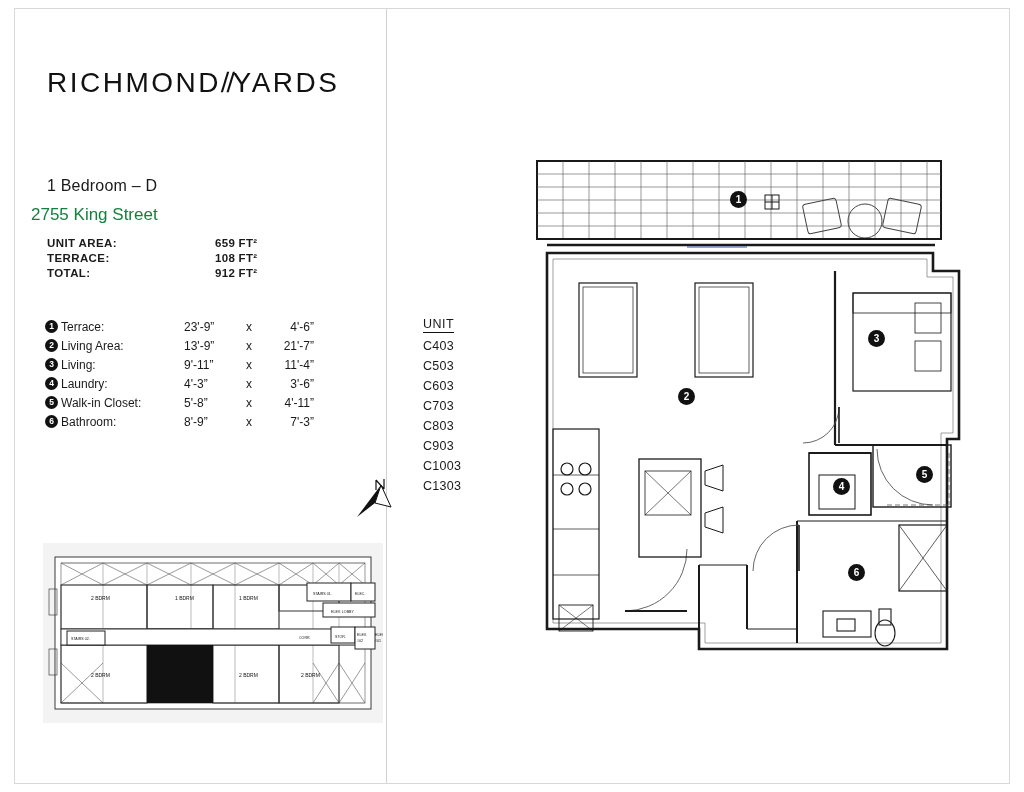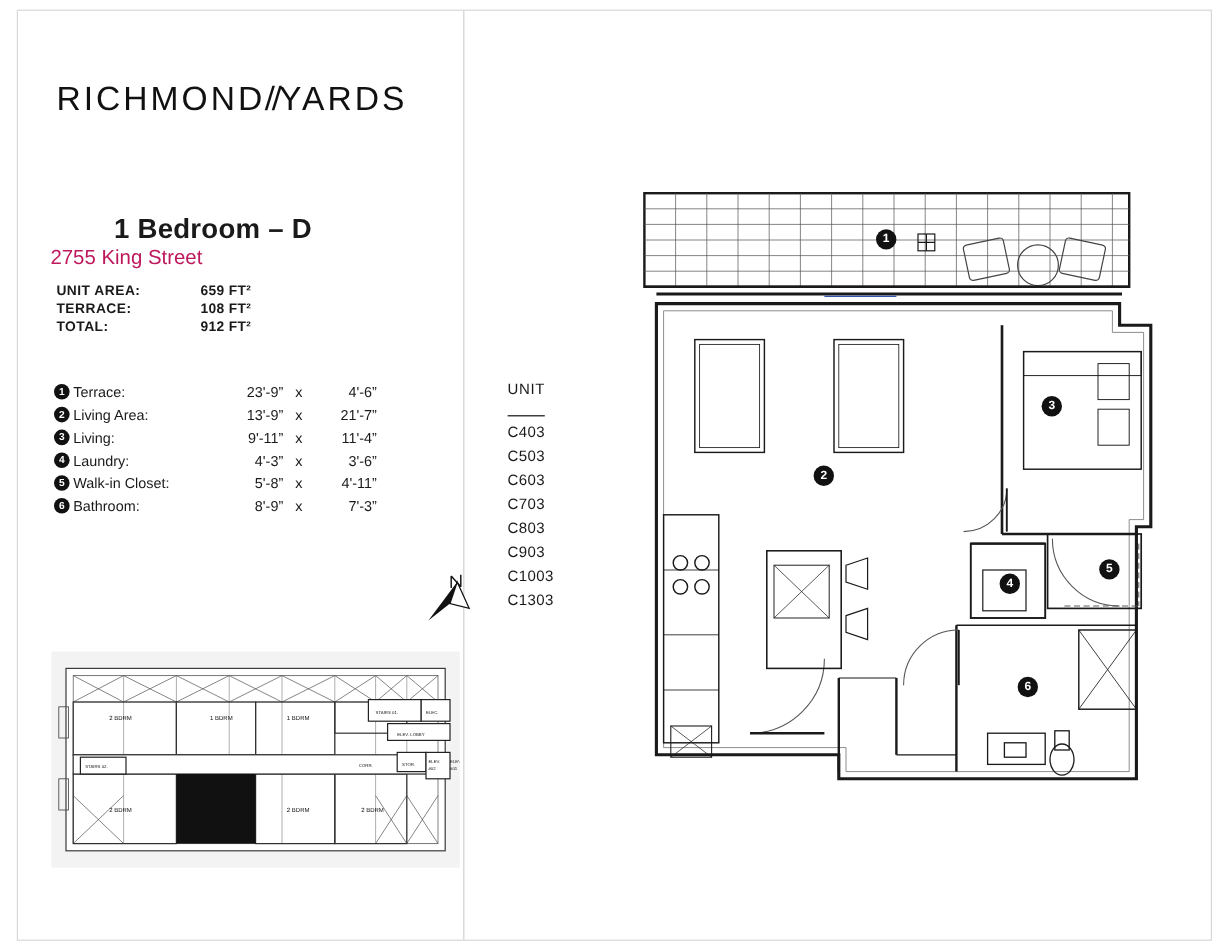--- a/index.html
+++ b/index.html
@@ -49,43 +49,43 @@
   .logo .slash {
     display: inline-block;
     font-weight: 300;
     letter-spacing: -2px;
     transform: skewX(-2deg);
   }
   .unit-title {
     position: absolute;
     left: 32px;
     top: 168px;
-    font-size: 23px;
-    font-weight: bold;
+    font-size: 16px;
+    font-weight: normal;
     letter-spacing: .2px;
-    margin-left: 48px;
   }
   .unit-address {
     position: absolute;
-    left: 27px;
+    left: 16px;
     top: 196px;
     font-size: 17px;
     font-weight: 400;
-    color: #be185d;
+    color: #15803d;
   }
   .areas {
     position: absolute;
     left: 32px;
     top: 228px;
     font-size: 11.5px;
     letter-spacing: .3px;
   }
   .areas .row {
     display: flex;
     margin-bottom: 3px;
+    gap: 48px;
   }
   .areas .lbl {
     width: 120px;
     font-weight: bold;
     letter-spacing: .4px;
   }
   .areas .val {
     font-weight: 700;
   }
   .dims {
@@ -109,35 +109,35 @@
     border-radius: 50%;
     background: #111;
     color: #fff;
     font-size: 8.5px;
     font-weight: bold;
     margin-right: 3px;
     flex: none;
     line-height: 1;
   }
   .dims .name { width: 123px; }
-  .dims .w { width: 52px; text-align: right; }
+  .dims .w { width: 52px; text-align: left; }
   .dims .x { width: 26px; text-align: center; }
   .dims .h { width: 52px; text-align: right; }
   
   .unit-list {
     position: absolute;
     left: 408px;
     top: 308px;
     font-size: 12.5px;
   }
   .unit-list .head {
     font-weight: 400;
     border-bottom: 1.5px solid #111;
     display: inline-block;
-    padding-bottom: 15px;
+    padding-bottom: 1px;
     letter-spacing: .5px;
   }
   .unit-list .u {
     margin-top: 6px;
     letter-spacing: .3px;
   }
   
   .north {
     position: absolute;
     left: 336px;

